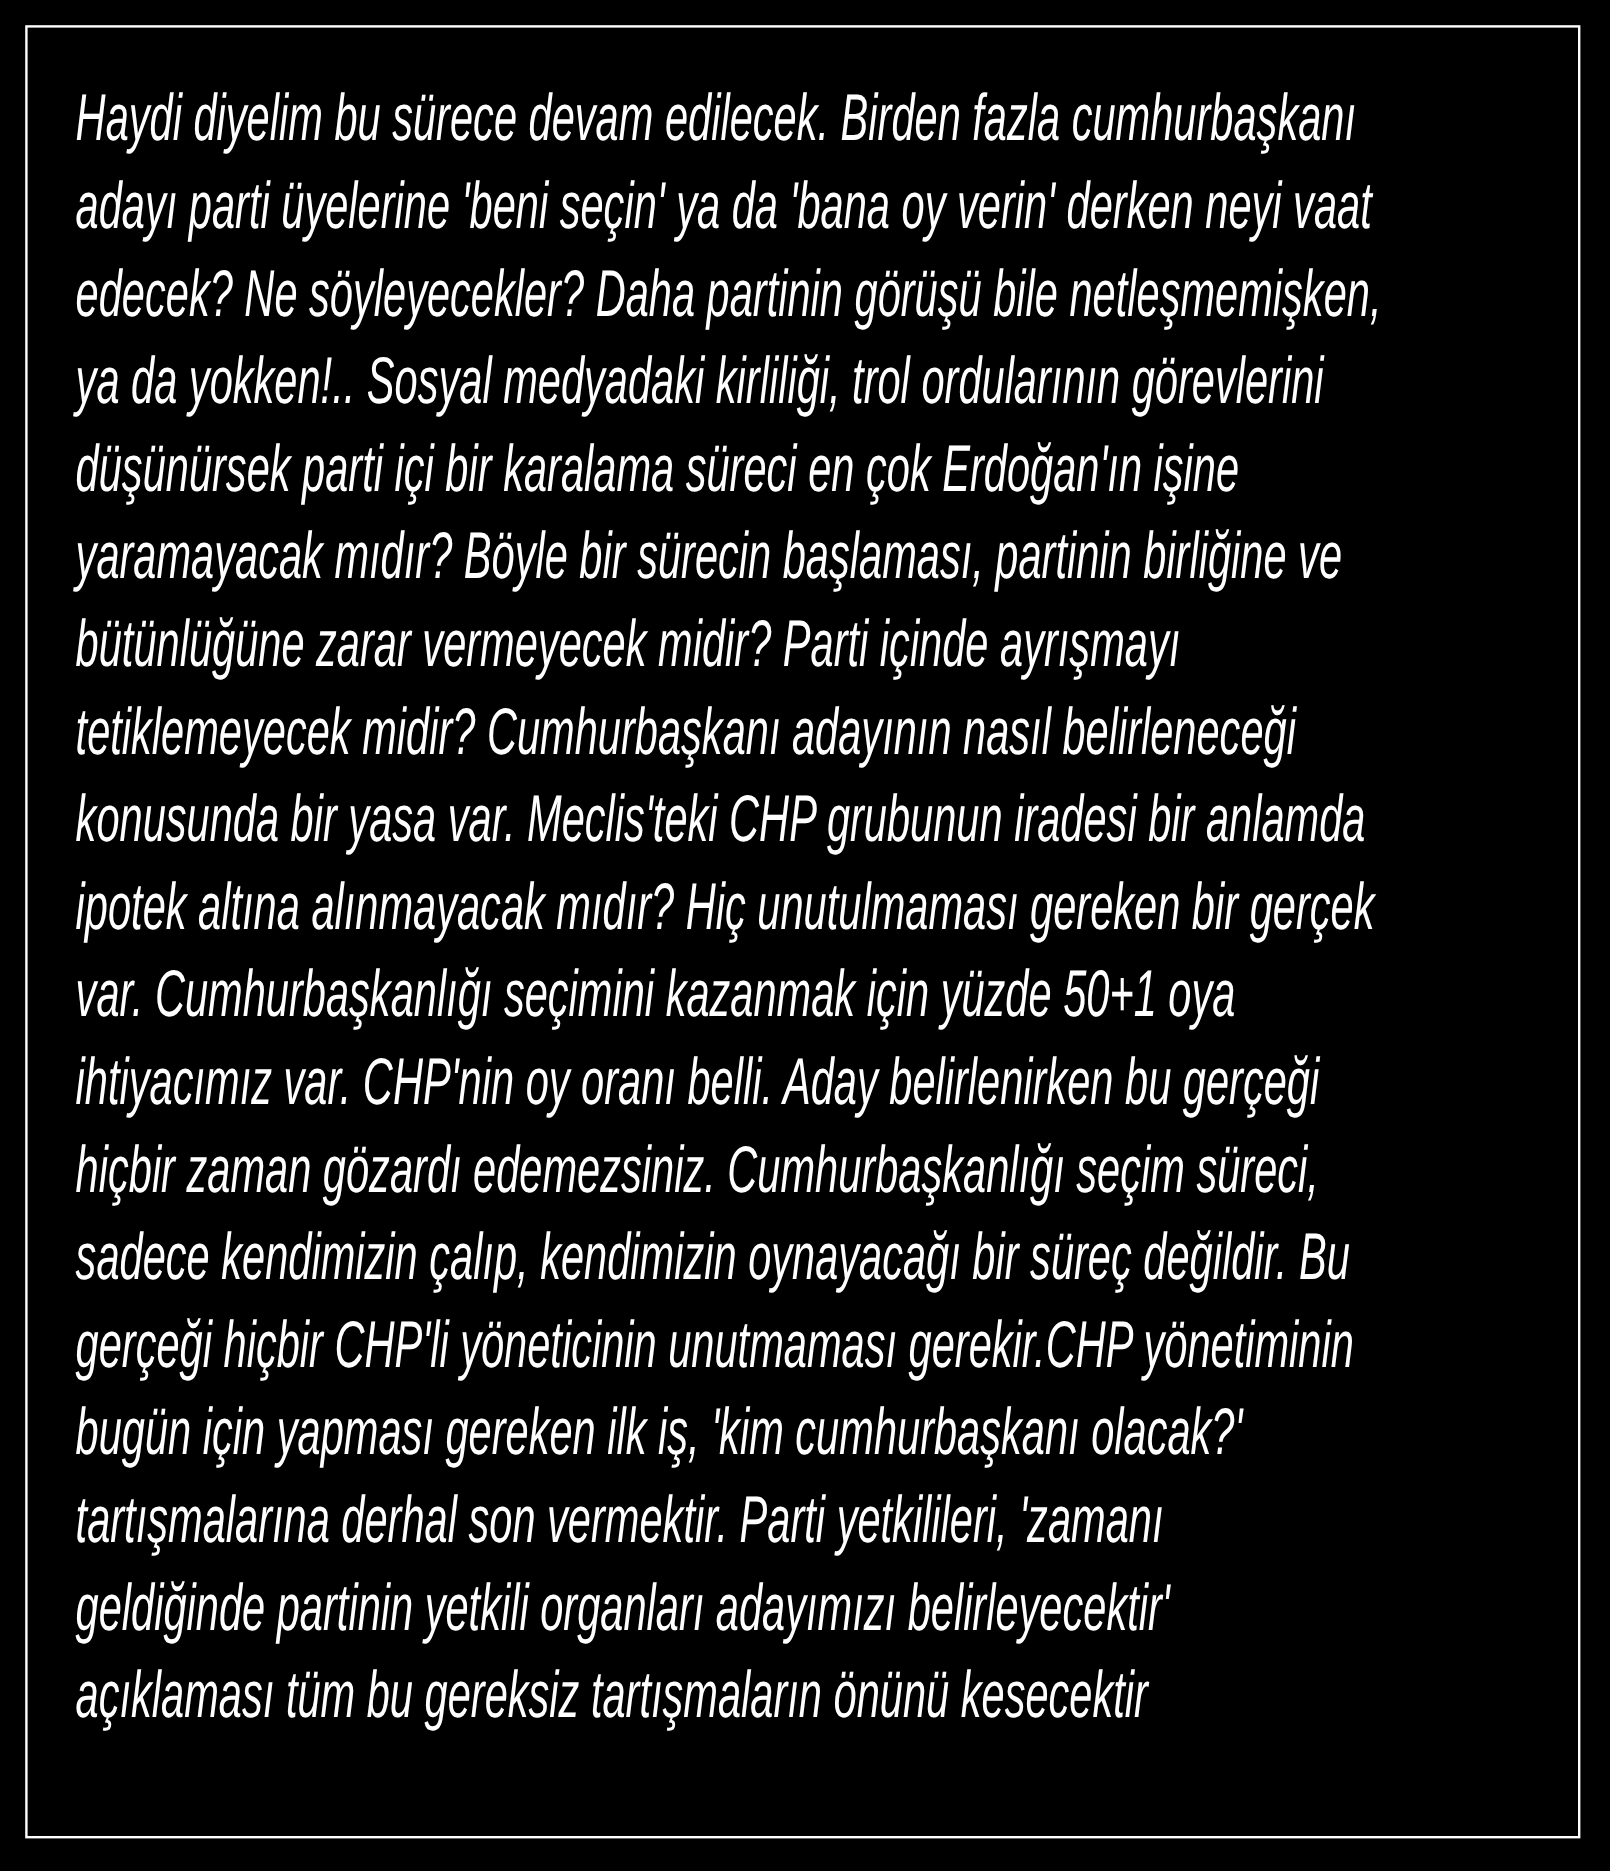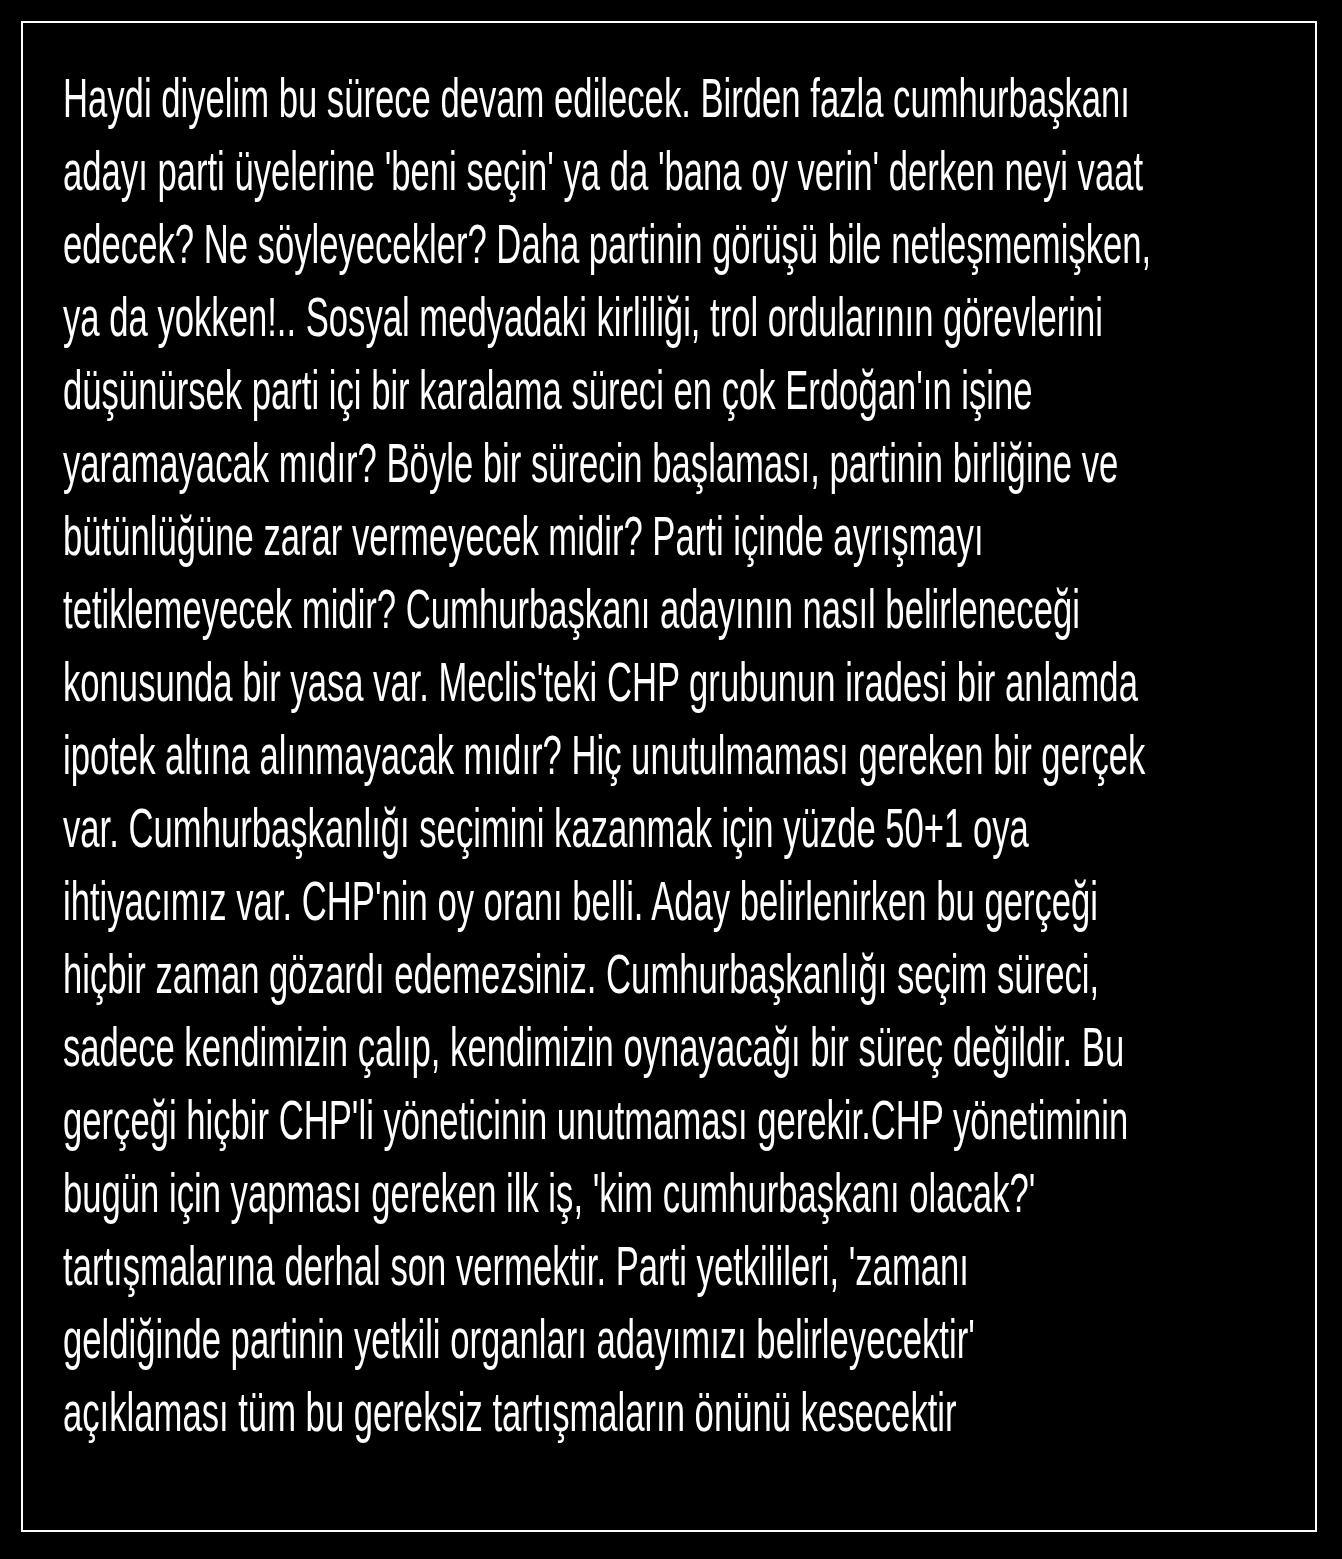--- a/index.html
+++ b/index.html
@@ -22,20 +22,21 @@
     height: 1511px;
     border: 2px solid #ffffff;
     box-sizing: border-box;
     pointer-events: none;
   }
   .text-block {
     position: absolute;
     left: 63px;
     top: 62px;
     width: 1230px;
+    font-style: italic;
   }
   .text-line {
     height: 73px;
     line-height: 73px;
     font-size: 55px;
     font-weight: 400;
     color: #ffffff;
     white-space: nowrap;
     letter-spacing: 0px;
     transform: scaleX(0.63);

